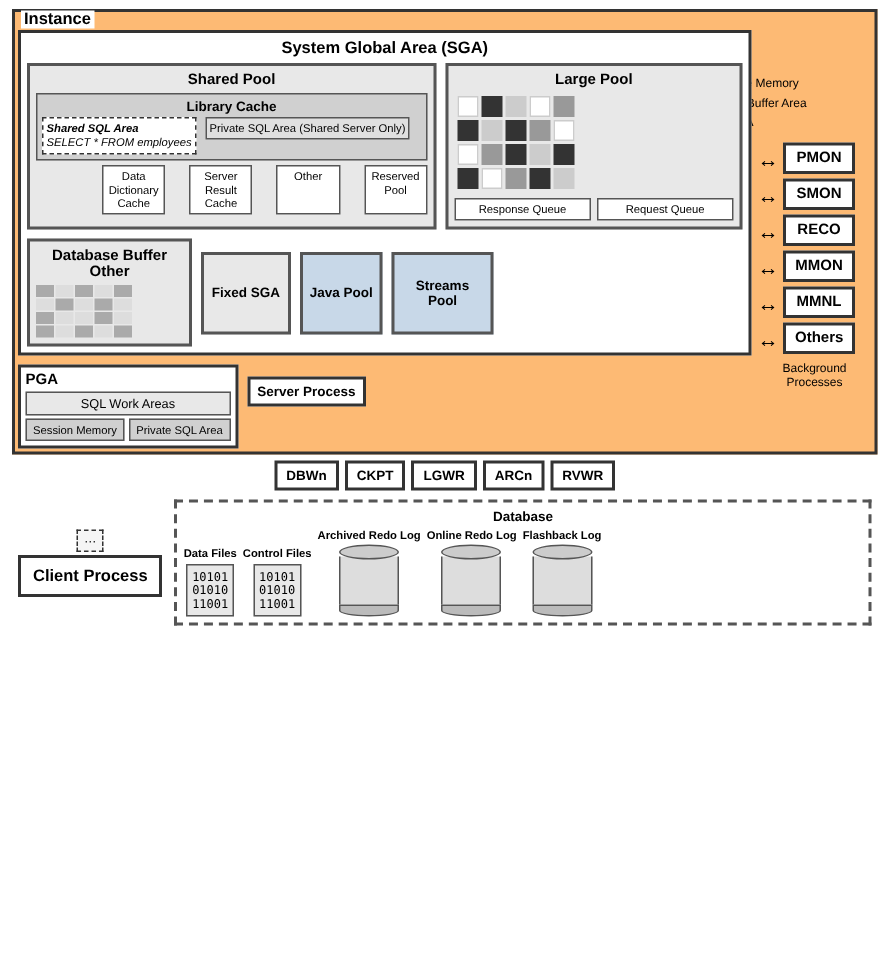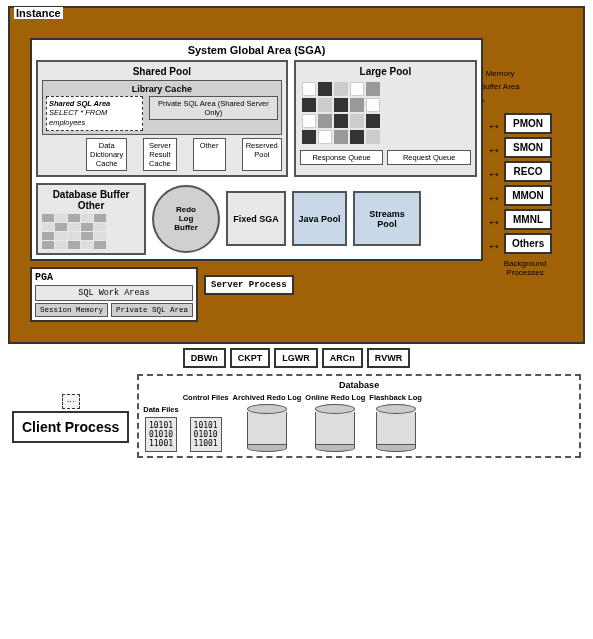--- a/index.html
+++ b/index.html
@@ -7,23 +7,23 @@
       font-family: Arial, sans-serif;
       font-size: 10px;
       background: #fff;
       width: 593px;
       min-height: 639px;
       overflow: hidden;
     }
     .instance-box {
       border: 2px solid #333;
       position: relative;
-      padding: 20px;
+      padding: 2px;
       margin: 2px;
-      background: #a16207;
+      background: #fdba74;
     }
     .instance-label {
       font-size: 11px;
       font-weight: bold;
       position: absolute;
       top: -1px;
       left: 4px;
       background: #fff;
       padding: 0 2px;
     }
@@ -295,21 +295,21 @@
       display: flex;
       flex-direction: column;
       align-items: center;
       font-size: 8px;
       text-align: center;
     }
     
     .client-process-box {
       border: 2px solid #333;
       padding: 6px 8px;
-      font-size: 14px;
+      font-size: 11px;
       font-weight: bold;
       text-align: center;
       background: #fff;
     }
     .bg-proc-row {
       display: flex;
       align-items: center;
       gap: 3px;
     }
     .arrow-lr {
@@ -462,40 +462,37 @@
                 <div class="buf-cell"></div>
                 <div class="buf-cell light"></div>
                 <div class="buf-cell"></div>
                 <div class="buf-cell light"></div>
                 <div class="buf-cell"></div>
                 <div class="buf-cell light"></div>
                 <div class="buf-cell"></div>
               </div>
             </div>
 
-            <div class="redo-log-buffer-box">
-              <span style="font-size:8px; font-weight:bold; text-align:center;">Redo<br>Log<br>Buffer</span>
-            </div>
 
             <div class="fixed-sga-box">
               <span>Fixed SGA</span>
             </div>
 
             <div class="java-pool-box">
               <span>Java Pool</span>
             </div>
 
             <div class="streams-pool-box">
               <span>Streams Pool</span>
             </div>
           </div>
 
         </div>
 
-        <div class="pga-server-area" style="margin-top:6px;font-family:Liberation Mono, monospace;">
+        <div class="pga-server-area" style="margin-top:6px;">
           <div class="pga-box">
             <div class="pga-label-row">PGA</div>
             <div class="sql-work-areas">SQL Work Areas</div>
             <div class="pga-bottom">
               <div class="session-mem-box">Session Memory</div>
               <div class="private-sql-area-box">Private SQL Area</div>
             </div>
           </div>
           <div class="server-process-box">
             <span>Server Process</span>
@@ -586,21 +583,21 @@
         <div style="display:flex; flex-direction:column; align-items:center; gap:1px;">
           <div style="font-size:7.5px; font-weight:bold; text-align:center; margin-bottom:2px;">Data Files</div>
           <div style="border:1.5px solid #555; padding:3px; background:#e8e8e8; font-family:monospace; font-size:8px;">
             <div>10101</div>
             <div>01010</div>
             <div>11001</div>
           </div>
         </div>
 
         <div style="display:flex; flex-direction:column; align-items:center; gap:1px;">
-          <div style="font-size:7.5px; font-weight:bold; text-align:center; margin-bottom:14px;">Control Files</div>
+          <div style="font-size:7.5px; font-weight:bold; text-align:center; margin-bottom:2px;">Control Files</div>
           <div style="border:1.5px solid #555; padding:3px; background:#e8e8e8; font-family:monospace; font-size:8px;">
             <div>10101</div>
             <div>01010</div>
             <div>11001</div>
           </div>
         </div>
 
         <div class="storage-item">
           <div style="font-size:7.5px; font-weight:bold; text-align:center; margin-bottom:2px;">Archived Redo Log</div>
           <div style="width:40px; position:relative;">

